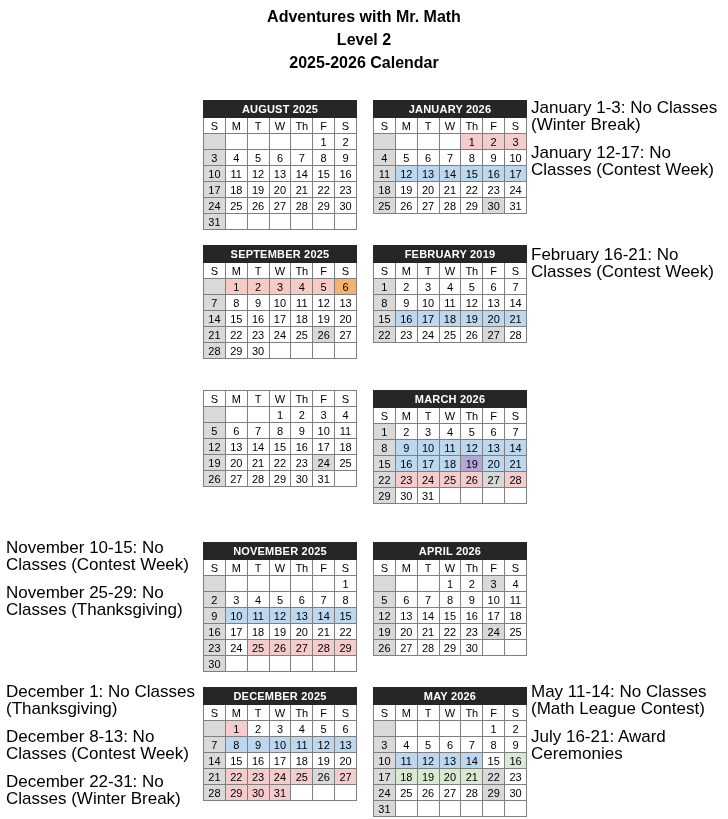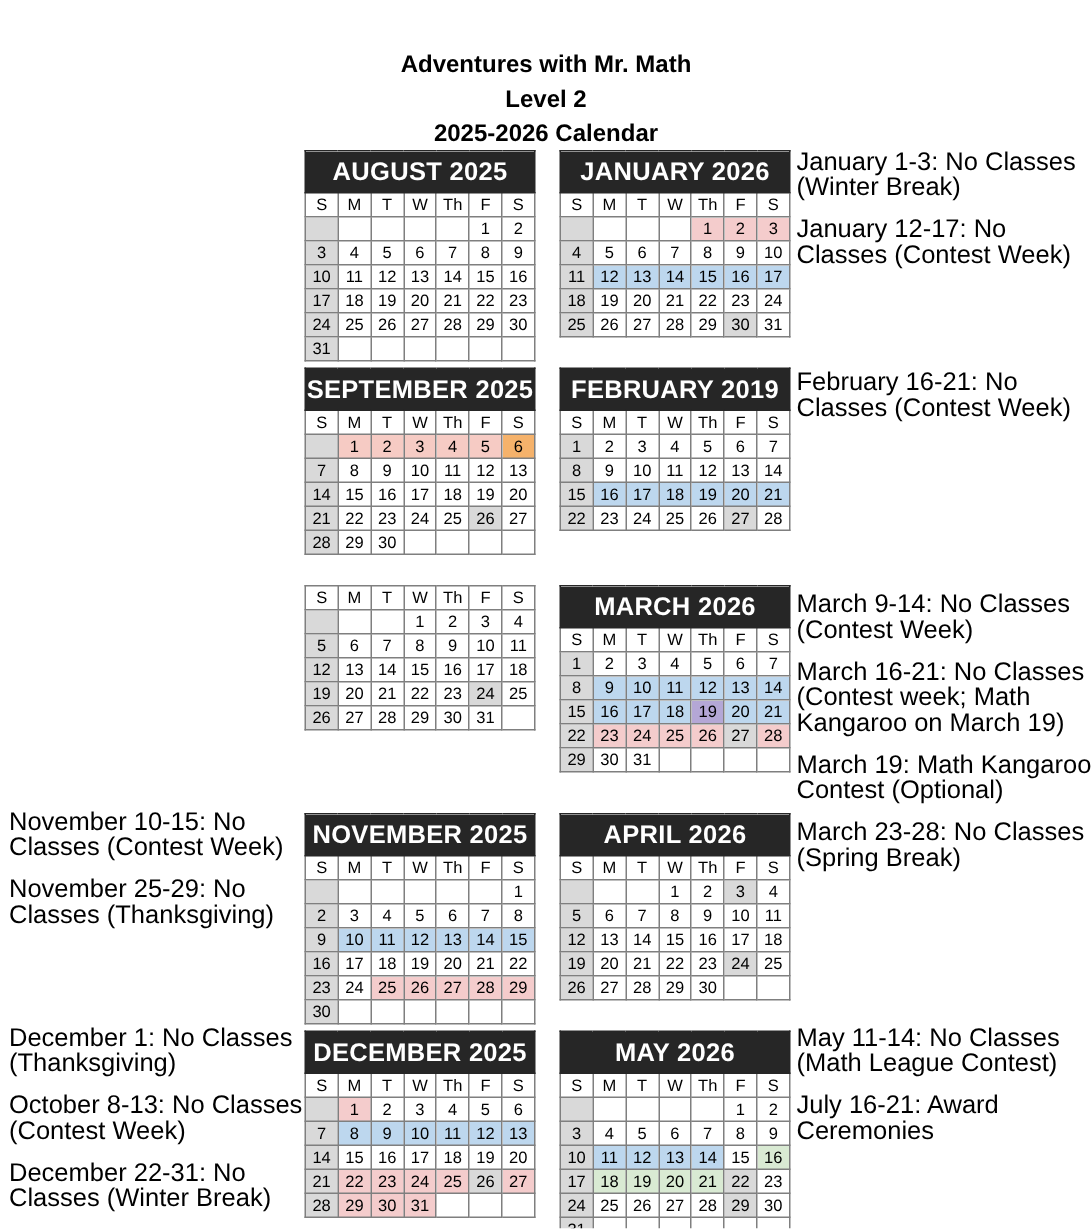--- a/index.html
+++ b/index.html
@@ -3,32 +3,32 @@
 <meta charset="utf-8">
 <style>
   * { margin:0; padding:0; box-sizing:border-box; }
   html,body { background:#fff; }
   #page {
     position:relative; width:728px; height:819px; background:#fff;
     font-family:"Liberation Sans", sans-serif; color:#000; overflow:hidden;
   }
   #title {
     position:absolute; top:5px; left:0; width:100%;
-    text-align:center; font-weight:bold; font-size:16px; line-height:23px;margin-top:27px;
+    text-align:center; font-weight:bold; font-size:16px; line-height:23px;
   }
   .cal-box { position:absolute; width:156px; }
   table.cal { border-collapse:collapse; table-layout:fixed; width:154px; }
   .cal th, .cal td {
     border:1px solid #7f7f7f; padding:0; text-align:center;
     font-size:11px; font-weight:normal; height:16px; overflow:hidden;
     background:#fff; color:#000;
   }
   .cal tr.month-row th {
     background:#262626; border-color:#262626; color:#fff;
-    font-weight:bold; height:28px; font-size:17px; letter-spacing:.2px;
+    font-weight:bold; height:17px; font-size:11px; letter-spacing:.2px;
   }
   .notes {
     position:absolute; width:197px; font-size:17px; line-height:17px;
   }
   .notes p { margin:0 0 11px 0; }
 </style>
 </head>
 <body>
 
 <div id="page">
@@ -688,35 +688,29 @@
   <div class="notes" style="left:531px;top:99px">
     <p>January 1-3: No Classes (Winter Break)</p>
     <p>January 12-17: No Classes (Contest Week)</p>
   </div>
 
 
   <div class="notes" style="left:531px;top:246px">
     <p>February 16-21: No Classes (Contest Week)</p>
   </div>
 
-  <div class="notes" style="left:531px;top:394px">
-    <p>March 9-14: No Classes (Contest Week)</p>
-    <p>March 16-21: No Classes (Contest week; Math Kangaroo on March 19)</p>
-    <p>March 19: Math Kangaroo Contest (Optional)</p>
-    <p>March 23-28: No Classes (Spring Break)</p>
-  </div>
 
   <div class="notes" style="left:6px;top:539px">
     <p>November 10-15: No Classes (Contest Week)</p>
     <p>November 25-29: No Classes (Thanksgiving)</p>
   </div>
 
   <div class="notes" style="left:6px;top:683px">
     <p>December 1: No Classes (Thanksgiving)</p>
-    <p>October 8-13: No Classes (Contest Week)</p>
+    <p>December 8-13: No Classes (Contest Week)</p>
     <p>December 22-31: No Classes (Winter Break)</p>
   </div>
 
   <div class="notes" style="left:531px;top:683px">
     <p>May 11-14: No Classes (Math League Contest)</p>
     <p>July 16-21: Award Ceremonies</p>
   </div>
 
 </div>
 

